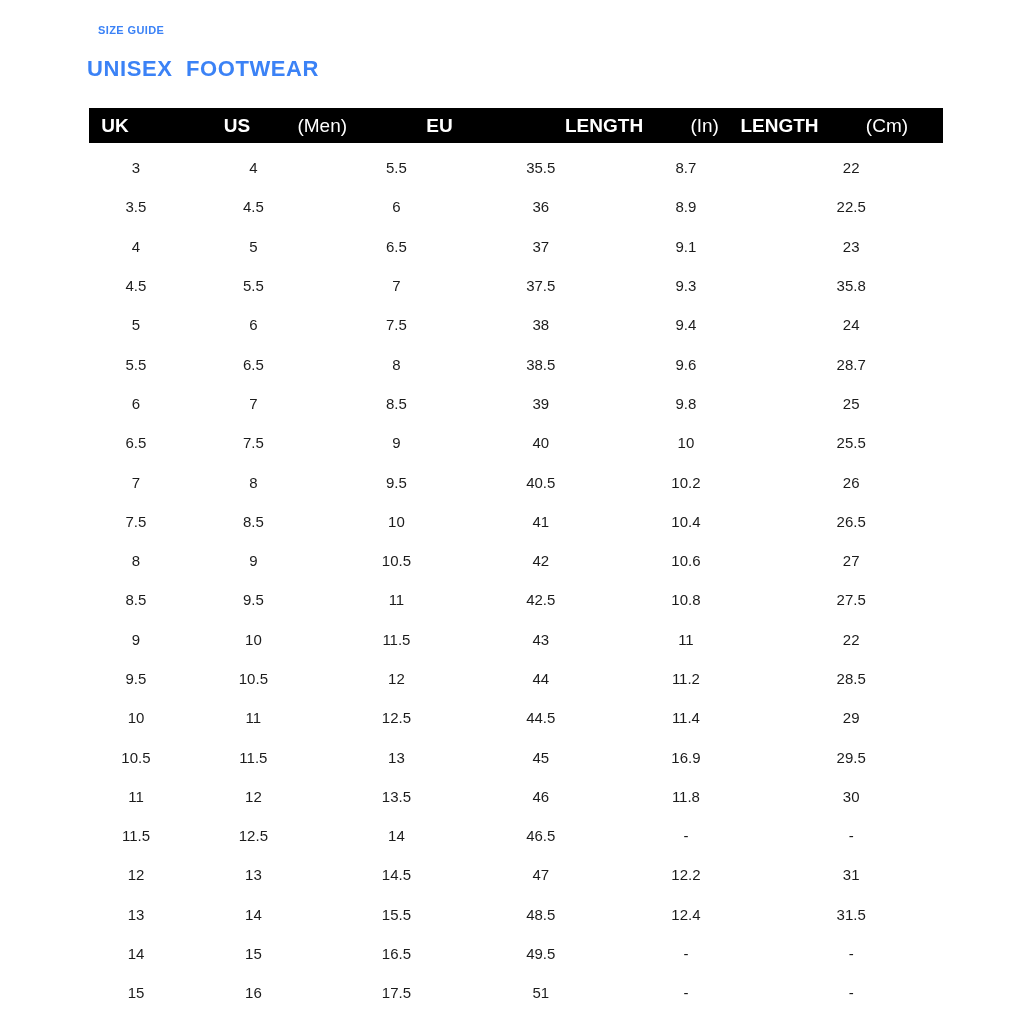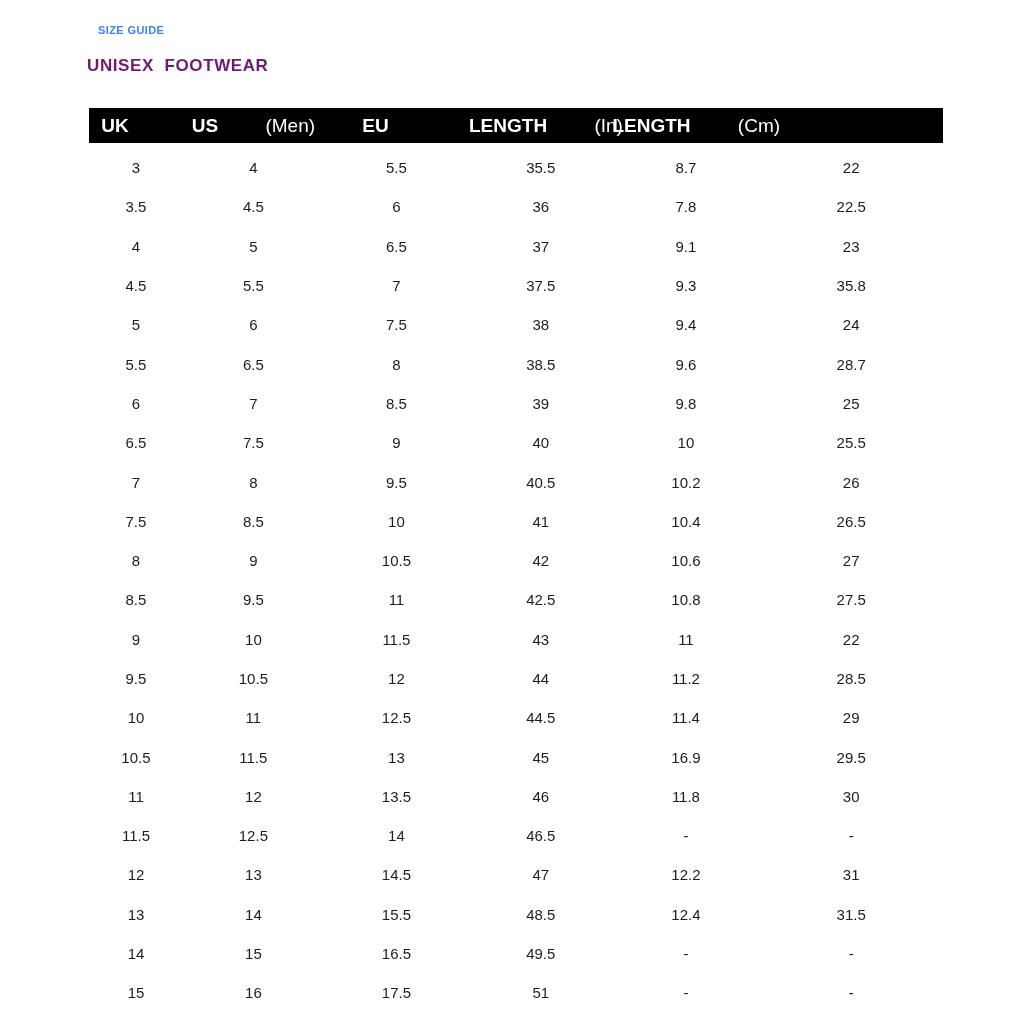--- a/index.html
+++ b/index.html
@@ -22,39 +22,40 @@
     font-size: 11px;
     font-weight: 700;
     letter-spacing: 0.4px;
     color: #3b82f6;
     margin-left: 10px;
   }
   .title {
     position: absolute;
     left: 87px;
     top: 56px;
-    font-size: 17px;
+    font-size: 22px;
     font-weight: 800;
     letter-spacing: 0.6px;
-    color: #701a75;
+    color: #3b82f6;
     white-space: pre;
   }
   .size-table {
     position: absolute;
     left: 89px;
     top: 108px;
     width: 854px;
   }
   .thead {
     display: grid;
     grid-template-columns: 11% 16.5% 17% 16.8% 17.2% 21.5%;
     align-items: center;
     height: 35px;
     background: #000000;
     color: #ffffff;
+    gap: 32px;
   }
   .thcell {
     text-align: center;
     font-size: 19px;
     white-space: nowrap;
     line-height: 35px;
   }
   .hb { font-weight: 700; }
   .hn { font-weight: 400; white-space: pre; margin-left: 42px; }
   .tbody { margin-top: 5px; }
@@ -97,21 +98,21 @@
           <div class="tcell">5.5</div>
           <div class="tcell">35.5</div>
           <div class="tcell">8.7</div>
           <div class="tcell">22</div>
         </div>
         <div class="trow">
           <div class="tcell">3.5</div>
           <div class="tcell">4.5</div>
           <div class="tcell">6</div>
           <div class="tcell">36</div>
-          <div class="tcell">7.8</div>
+          <div class="tcell">8.9</div>
           <div class="tcell">22.5</div>
         </div>
         <div class="trow">
           <div class="tcell">4</div>
           <div class="tcell">5</div>
           <div class="tcell">6.5</div>
           <div class="tcell">37</div>
           <div class="tcell">9.1</div>
           <div class="tcell">23</div>
         </div>

